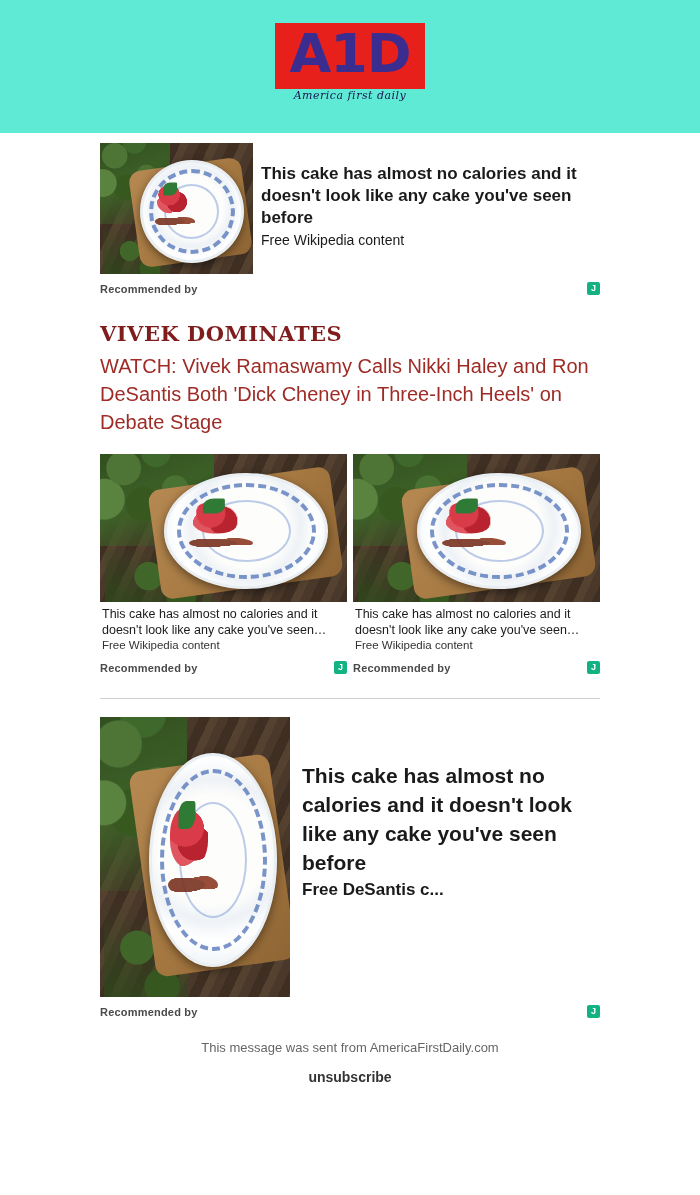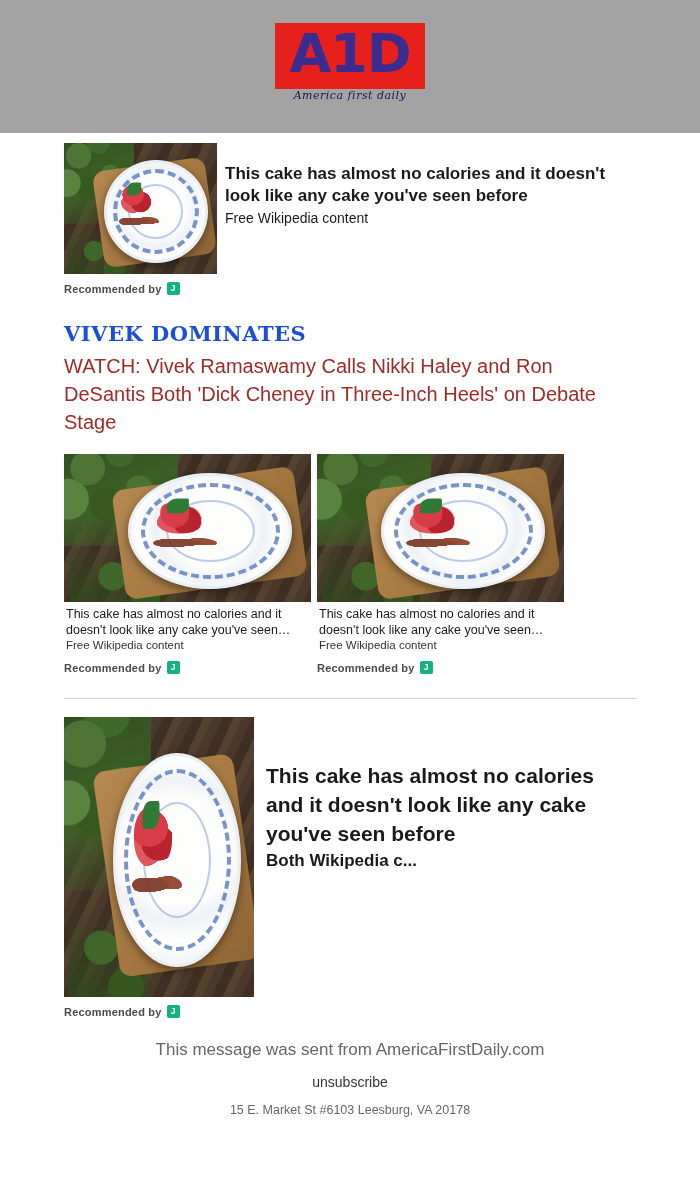--- a/index.html
+++ b/index.html
@@ -14,21 +14,21 @@
   }
   .page {
     width: 700px;
     margin: 0 auto;
     background: #ffffff;
     position: relative;
   }
 
   
   .header {
-    background: #a3a3a3;
+    background: #5eead4;
     height: 133px;
     display: flex;
     align-items: center;
     justify-content: center;
     position: relative;
   }
   .logo-wrap {
     text-align: center;
     position: relative;
     top: -4px;
@@ -52,21 +52,21 @@
     margin-top: 0;
     font-family: "DejaVu Serif", serif;
     font-style: italic;
     font-size: 11px;
     color: #1d1352;
     letter-spacing: 0.5px;
   }
 
   
   .content {
-    padding: 0 64px;
+    padding: 0 100px;
   }
   .section {
     padding-top: 14px;
   }
 
   
   .promo-top {
     display: flex;
     align-items: flex-start;
     padding-top: 10px;
@@ -90,21 +90,21 @@
   }
   .promo-sub {
     font-size: 14px;
     line-height: 20px;
     color: #1a1a1a;
     margin-top: 1px;
   }
   .recommended {
     display: flex;
     align-items: center;
-    justify-content: flex-start;
+    justify-content: space-between;
     font-size: 11px;
     font-weight: bold;
     color: #4a4a4a;
     letter-spacing: 0.2px;
     padding-top: 8px;
   }
   .recommended .tb-logo {
     display: inline-block;
     width: 13px;
     height: 13px;
@@ -118,21 +118,21 @@
     border-radius: 2px;
     font-family: "Liberation Sans", sans-serif;
   }
 
   
   .kicker {
     font-family: "DejaVu Serif", serif;
     font-weight: bold;
     font-size: 21px;
     letter-spacing: 0.5px;
-    color: #1d4ed8;
+    color: #7f1d1d;
     margin: 12px 0 6px 0;
   }
   .headline {
     font-family: Liberation Sans, sans-serif;
     font-size: 20px;
     line-height: 28px;
     color: #9e2b25;
     margin-bottom: 6px;
   }
 
@@ -196,30 +196,31 @@
     line-height: 24px;
     font-weight: bold;
   }
 
   
   .footer {
     text-align: center;
     padding: 22px 0 14px 0;
   }
   .footer .sent-from {
-    font-size: 17px;
+    font-size: 13px;
     color: #666;
     margin-bottom: 13px;
   }
   .footer .unsub {
     font-size: 14px;
     color: #333;
-    margin-bottom: 13px;
+    margin-bottom: 25px;
     text-decoration: none;
     display: inline-block;
+    font-weight: bold;
   }
   .footer .addr {
     font-size: 12.5px;
     color: #666;
   }
 
   
   .photo {
     position: relative;
     width: 100%;
@@ -432,29 +433,28 @@
           <div class="greens2"></div>
           <div class="board"></div>
           <div class="plate"></div>
           <div class="sauce"></div>
           <div class="dessert"></div>
           <div class="mint"></div>
         </div>
       </div>
       <div class="promo-text">
         <div class="promo-title-lg">This cake has almost no calories and it doesn't look like any cake you've seen before</div>
-        <div class="promo-sub">Both Wikipedia c...</div>
+        <div class="promo-sub">Free DeSantis c...</div>
       </div>
     </div>
     <div class="recommended">
       <span>Recommended by</span>
       <span class="tb-logo">J</span>
     </div>
 
   </div>
 
   <div class="footer">
     <div class="sent-from">This message was sent from AmericaFirstDaily.com</div>
     <a class="unsub" href="#">unsubscribe</a>
-    <div class="addr">15 E. Market St #6103 Leesburg, VA 20178</div>
   </div>
 
 </div>
 
 </body></html>

